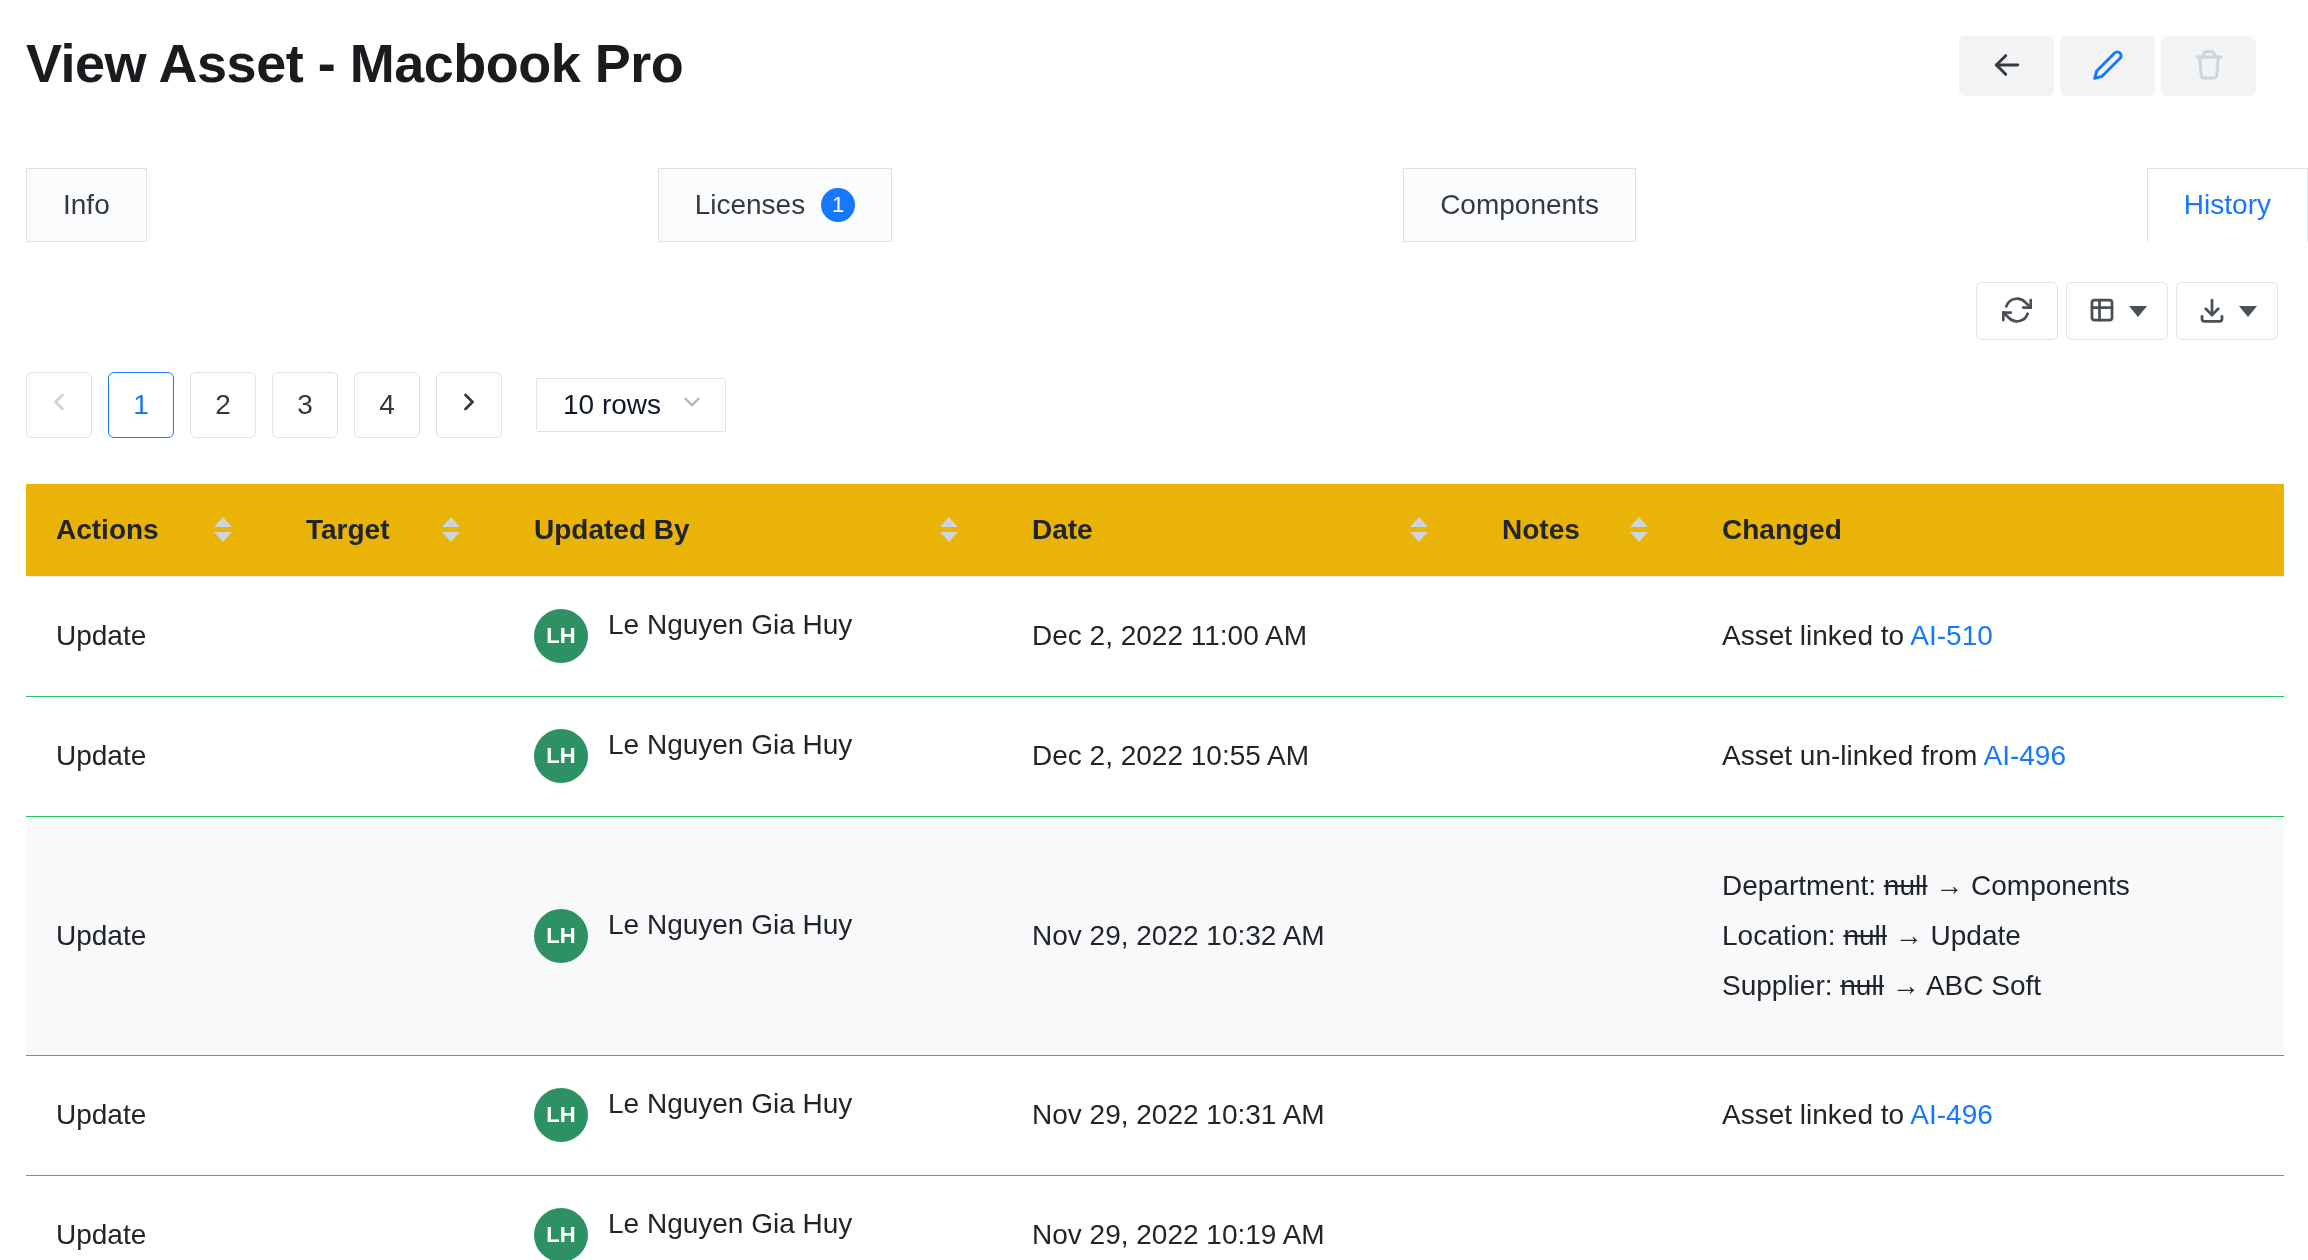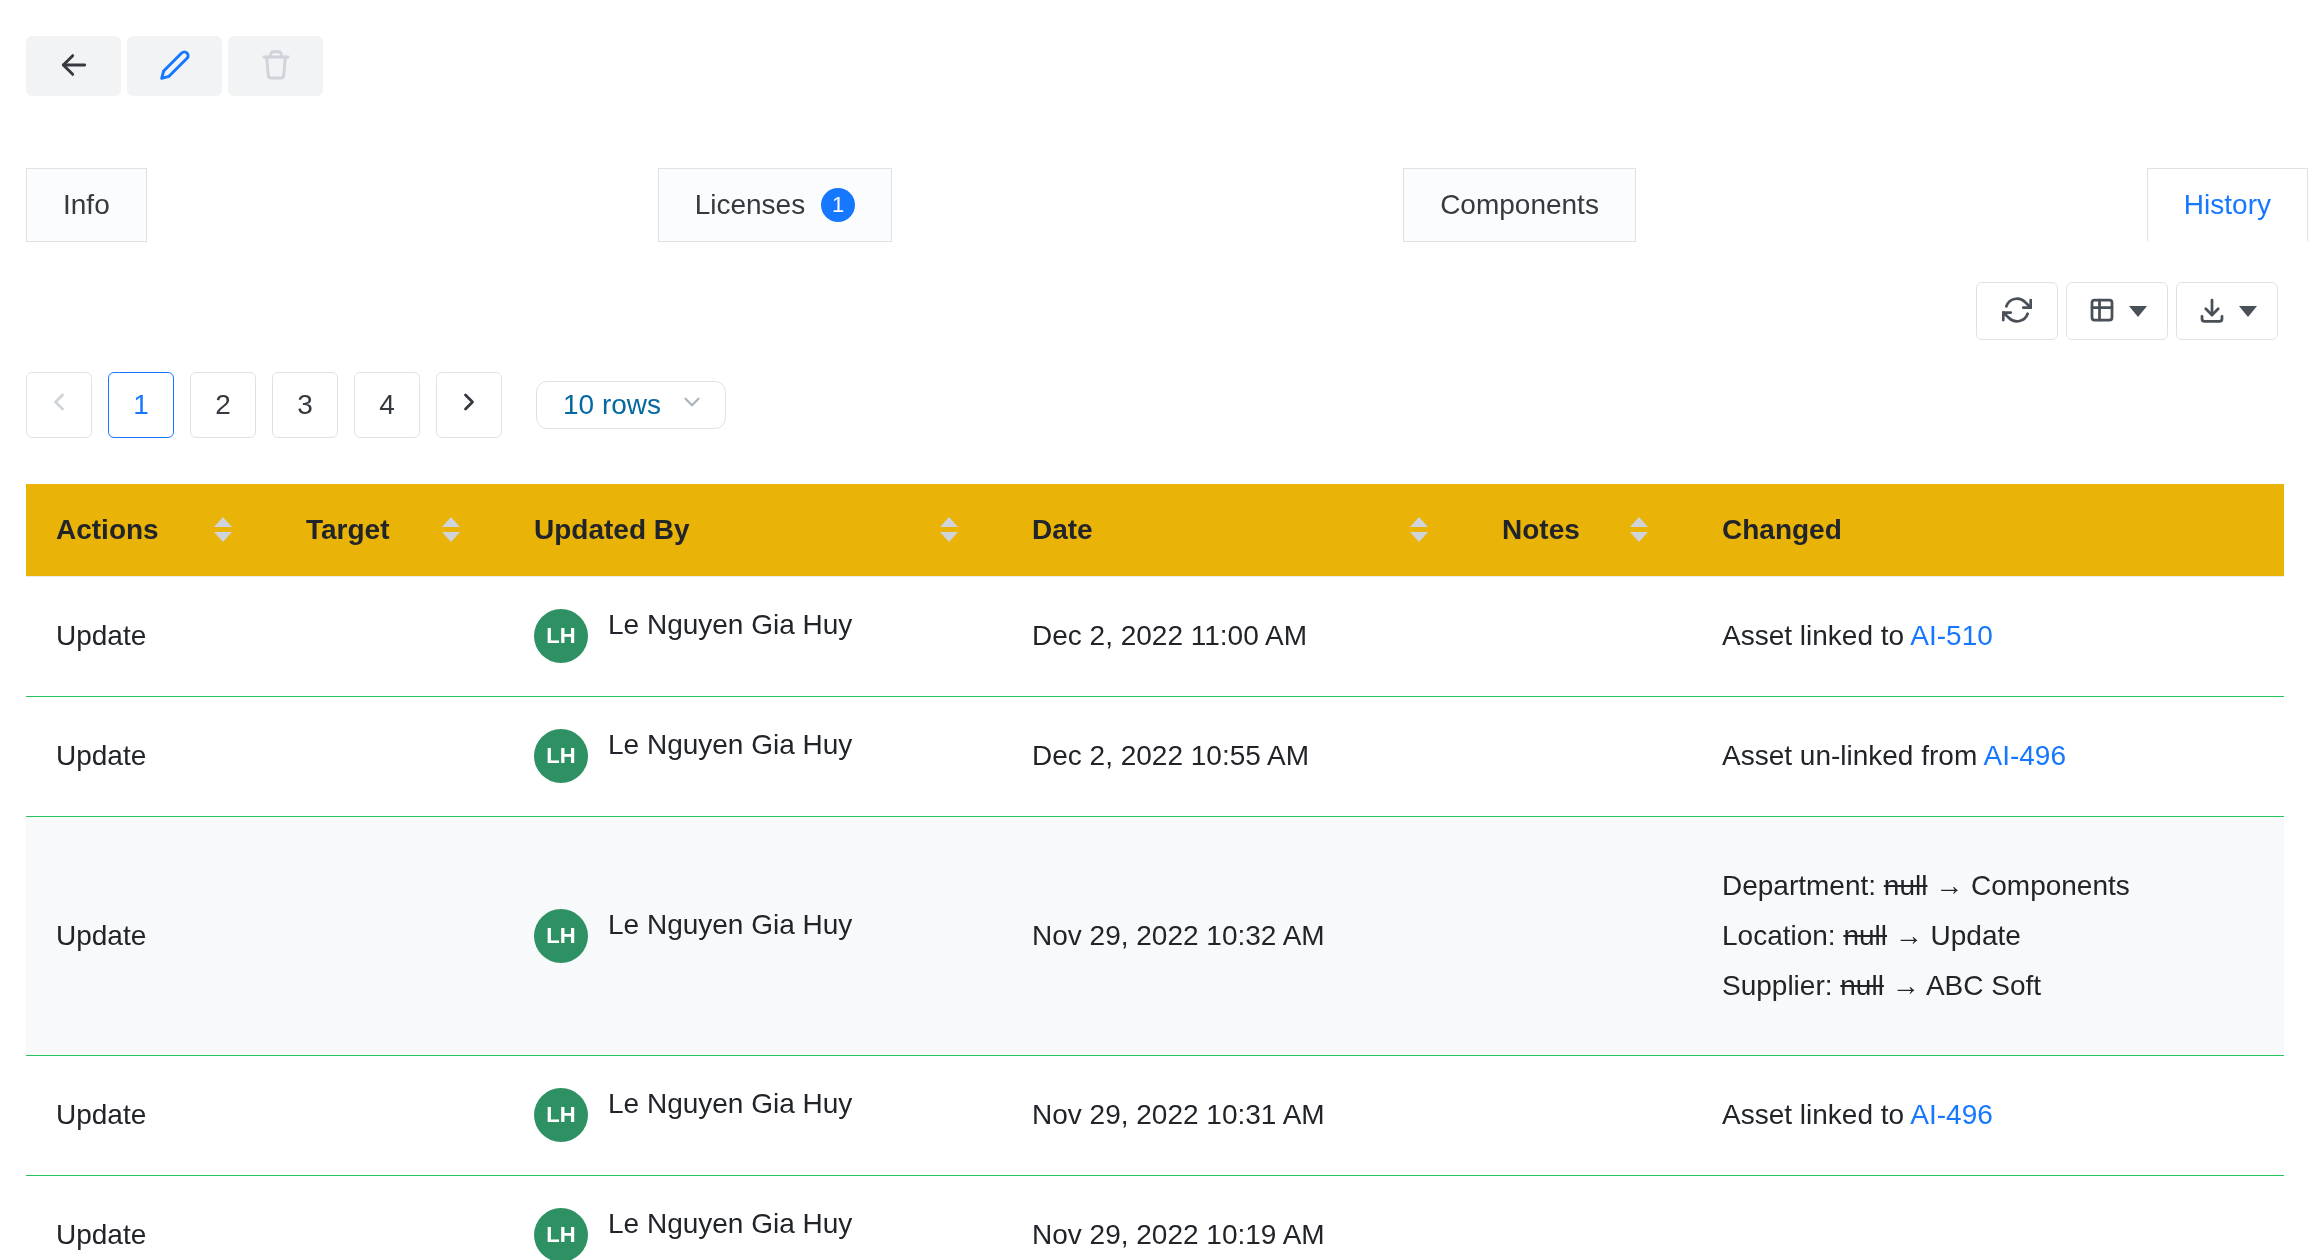--- a/index.html
+++ b/index.html
@@ -71,25 +71,25 @@
   .pagination-bar { display: flex; align-items: center; gap: 16px; margin: 32px 0 0 26px; }
   .page-btn {
     min-width: 66px; height: 66px; border: 1px solid #dee2e6; border-radius: 6px;
     background: #ffffff; display: flex; align-items: center; justify-content: center;
     font-size: 28px; color: #343a40; cursor: pointer;
   }
   .page-btn svg { width: 28px; height: 28px; }
   .page-btn.active { border-color: var(--accent); color: var(--accent); }
   .page-btn.disabled { color: #ced4da; }
   .rows-select {
-    margin-left: 18px; height: 48px; min-width: 186px;
-    border: 1px solid #dee2e6; border-radius: 11px; background: #ffffff;
+    margin-left: 18px; height: 54px; min-width: 186px;
+    border: 1px solid #dee2e6; border-radius: 2px; background: #ffffff;
     display: flex; align-items: center; justify-content: space-between;
     padding: 0 20px 0 26px; gap: 18px;
-    font-size: 28px; color: #0369a1; cursor: pointer;
+    font-size: 28px; color: #0f172a; cursor: pointer;
   }
   .rows-select svg { width: 26px; height: 26px; color: #adb5bd; }
 
   
   .history-table {
     width: 2258px; margin: 46px 26px 0 26px;
     border-collapse: collapse; table-layout: fixed;
   }
   thead th {
     background: #eab308; height: 92px;
@@ -118,20 +118,21 @@
     display: flex; align-items: center; justify-content: center;
   }
   .changed-line { line-height: 50px; }
   .changed-link { color: var(--link); text-decoration: none; cursor: pointer; margin-top: 36px; }
   .changed-strike { text-decoration: line-through; }
 </style>
 </head>
 <body>
 
 <header class="page-header">
+  <h1 class="page-title">View Asset - Macbook Pro</h1>
   <div class="header-actions">
     <button class="action-btn btn-back">
       <span>
         <svg viewBox="0 0 24 24" fill="none" stroke="currentColor" stroke-width="2.2" stroke-linecap="round" stroke-linejoin="round" width="32" height="32">
             <line x1="20" y1="12" x2="4" y2="12"></line>
             <polyline points="11 5 4 12 11 19"></polyline>
           </svg>
       </span>
     </button>
     <button class="action-btn btn-edit">

